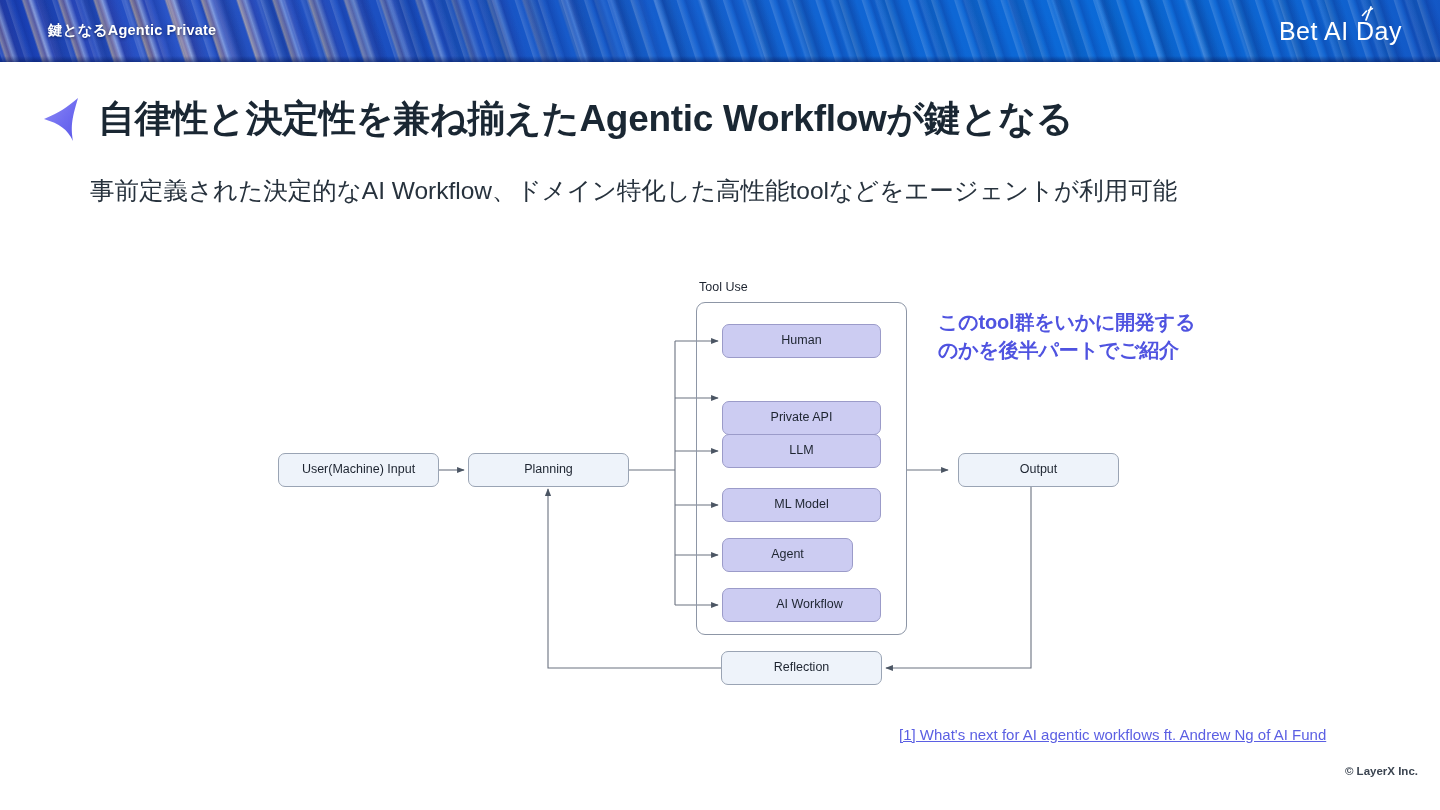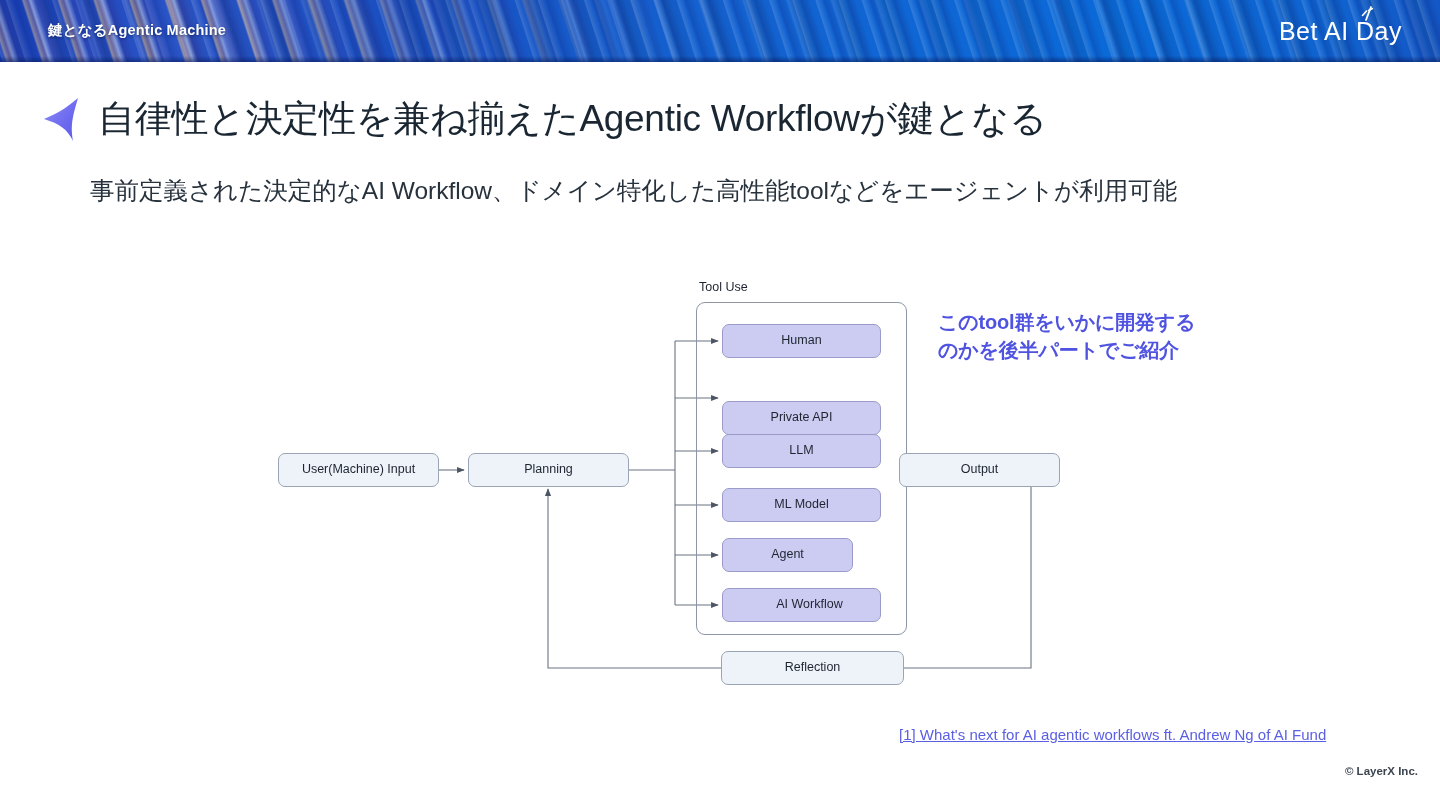--- a/index.html
+++ b/index.html
@@ -101,21 +101,21 @@
   .title-row {
     position: absolute;
     left: 40px; top: 94px;
     display: flex;
     align-items: center;
     gap: 14px;
   }
   .title-star { width: 44px; height: 50px; flex: 0 0 auto; }
   .page-title {
     font-size: 37px;
-    font-weight: normal;
+    font-weight: bold;
     color: #1a2733;
     letter-spacing: -0.3px;
     white-space: nowrap;
   }
   .page-subtitle {
     position: absolute;
     left: 90px; top: 174px;
     font-size: 24.5px;
     color: #27323d;
     white-space: nowrap;
@@ -192,21 +192,21 @@
     white-space: nowrap;
   }
 </style>
 </head>
 <body>
 
 <div class="header">
   <div class="header-streaks"></div>
   <div class="header-warm"></div>
   <div class="header-dark"></div>
-  <div class="header-kicker">鍵となるAgentic Machine</div>
+  <div class="header-kicker">鍵となるAgentic Private</div>
   <div class="brand">
     <svg class="spark" viewBox="0 0 22 20">
       <path d="M14 15 L19 2" stroke="#ffffff" stroke-width="1.8" fill="none" stroke-linecap="round"></path>
       <path d="M10.5 10.5 L14.5 6" stroke="#ffffff" stroke-width="1.6" fill="none" stroke-linecap="round"></path>
       <path d="M16.5 5.5 L20.5 3.5" stroke="#ffffff" stroke-width="1.4" fill="none" stroke-linecap="round"></path>
     </svg>
     <span>Bet AI Day</span>
   </div>
 </div>
 
@@ -255,24 +255,24 @@
 
 <div class="tool-group-label">Tool Use</div>
 <div class="tool-group"></div>
 
 <div class="node flow" style="left:278px; top:453px; width:161px; height:34px;text-align:right;">
   <span>User(Machine) Input</span>
 </div>
 <div class="node flow" style="left:468px; top:453px; width:161px; height:34px;">
   <span>Planning</span>
 </div>
-<div class="node flow" style="left:899px; top:453px; width:161px; height:34px;">
+<div class="node flow" style="left:958px; top:453px; width:161px; height:34px;">
   <span>Output</span>
 </div>
-<div class="node flow" style="left:721px; top:651px; width:183px; height:34px;">
+<div class="node flow" style="left:721px; top:651px; width:161px; height:34px;">
   <span>Reflection</span>
 </div>
 
 <div class="node tool" style="left:722px; top:324px; width:159px; height:34px;">
   <span>Human</span>
 </div>
 <div class="node tool" style="left:722px; top:401px; width:159px; height:34px;">
   <span>Private API</span>
 </div>
 <div class="node tool" style="left:722px; top:434px; width:159px; height:34px;">

